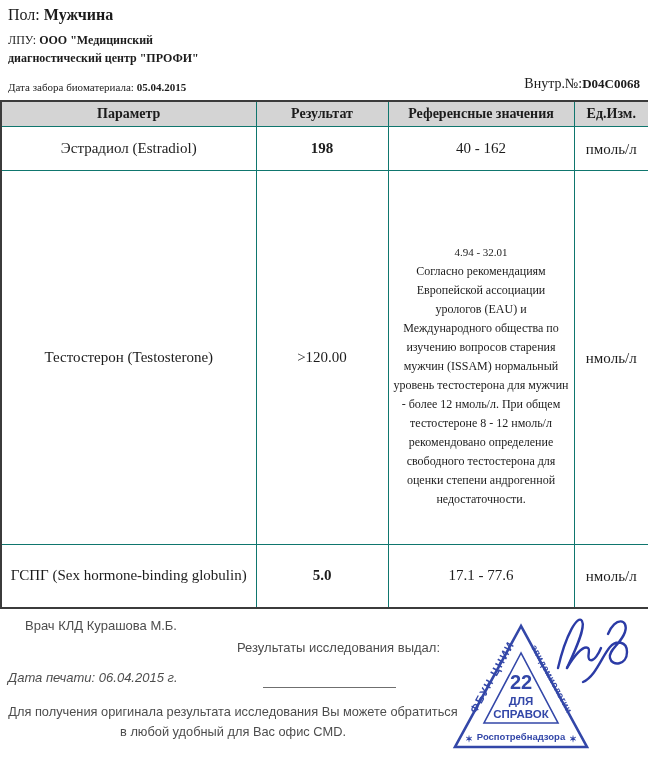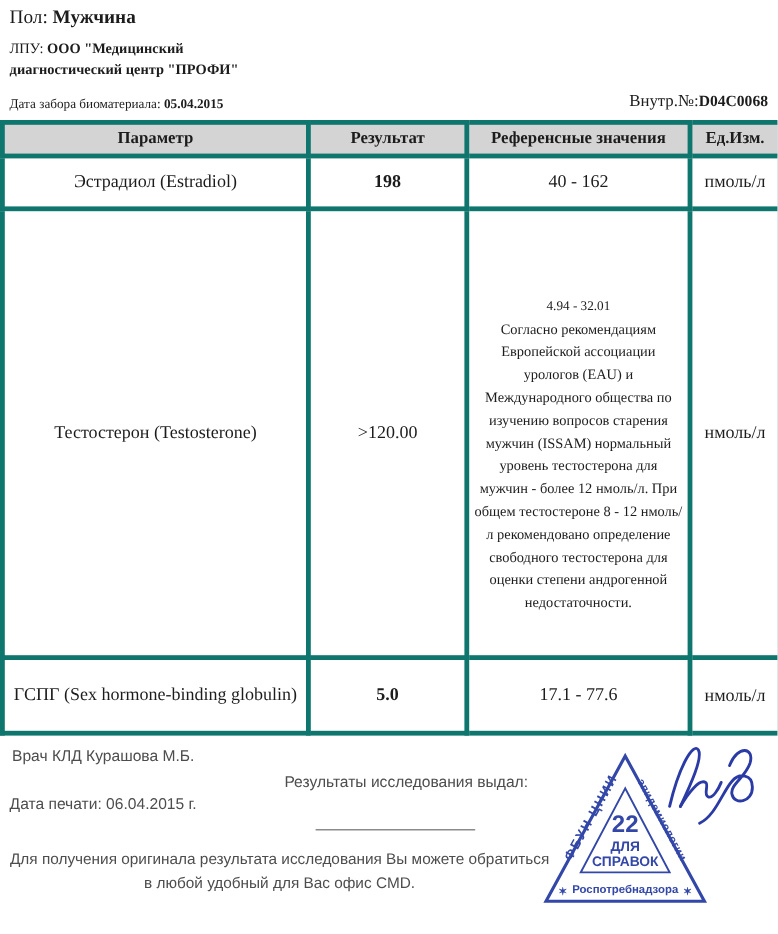--- a/index.html
+++ b/index.html
@@ -24,21 +24,21 @@
   .collection-item { position: absolute; left: 0; top: 5px; font-size: 11px; }
   .internal-item { position: absolute; right: 0; top: 0; font-size: 14px; }
   .internal-item .val-b { font-size: 13px; }
 
   
   table.results {
     width: 648px; table-layout: fixed; border-collapse: collapse;
     margin-top: 4px;
     border: 2px solid #3b3b3b;
   }
-  table.results th, table.results td { border: 4px solid #0f766e; }
+  table.results th, table.results td { border: 1px solid #0f766e; }
   table.results th {
     background: #d4d4d4; font-size: 14px; font-weight: bold;
     padding: 4px 2px; text-align: center;
   }
   table.results td {
     font-size: 15px; text-align: center; vertical-align: middle; padding: 3px 4px;
   }
   td.param { text-align: left; padding-left: 8px; font-size: 15.5px; line-height: 21px; }
   td.units { padding: 3px 9px; line-height: 20px; word-break: break-all; }
   .bold { font-weight: bold; }
@@ -49,23 +49,23 @@
   .ref-cell { padding: 3px 1px; }
   .ref-range { display: block; font-size: 11px; line-height: 19px; margin-top: 36px; }
   .ref-note { display: block; font-size: 12px; line-height: 19px; }
 
   
   .footer {
     position: relative; height: 152px; margin-top: 2px;
     font-family: "Liberation Sans", "DejaVu Sans", sans-serif;
     color: #4d4d4d; font-size: 13px;
   }
-  .doctor-line { position: absolute; left: 10px; top: 7px; }
+  .doctor-line { position: absolute; left: 25px; top: 7px; }
   .issued-line { position: absolute; left: 237px; top: 29px; }
-  .print-line { position: absolute; left: 8px; top: 47px; }
+  .print-line { position: absolute; left: 8px; top: 59px; font-style: italic; }
   .sig-line { position: absolute; left: 263px; top: 76px; width: 133px; border-bottom: 1.5px solid #6f6f6f; }
   .note-line { position: absolute; left: 5px; top: 91px; width: 456px; text-align: center; line-height: 20px; font-size: 12.8px; }
   .stamp-wrap { position: absolute; left: 450px; top: 10px; width: 142px; height: 132px; }
   .signature-wrap { position: absolute; left: 546px; top: -3px; width: 92px; height: 82px; }
 </style>
 </head>
 <body>
 
 <div class="page">
 

